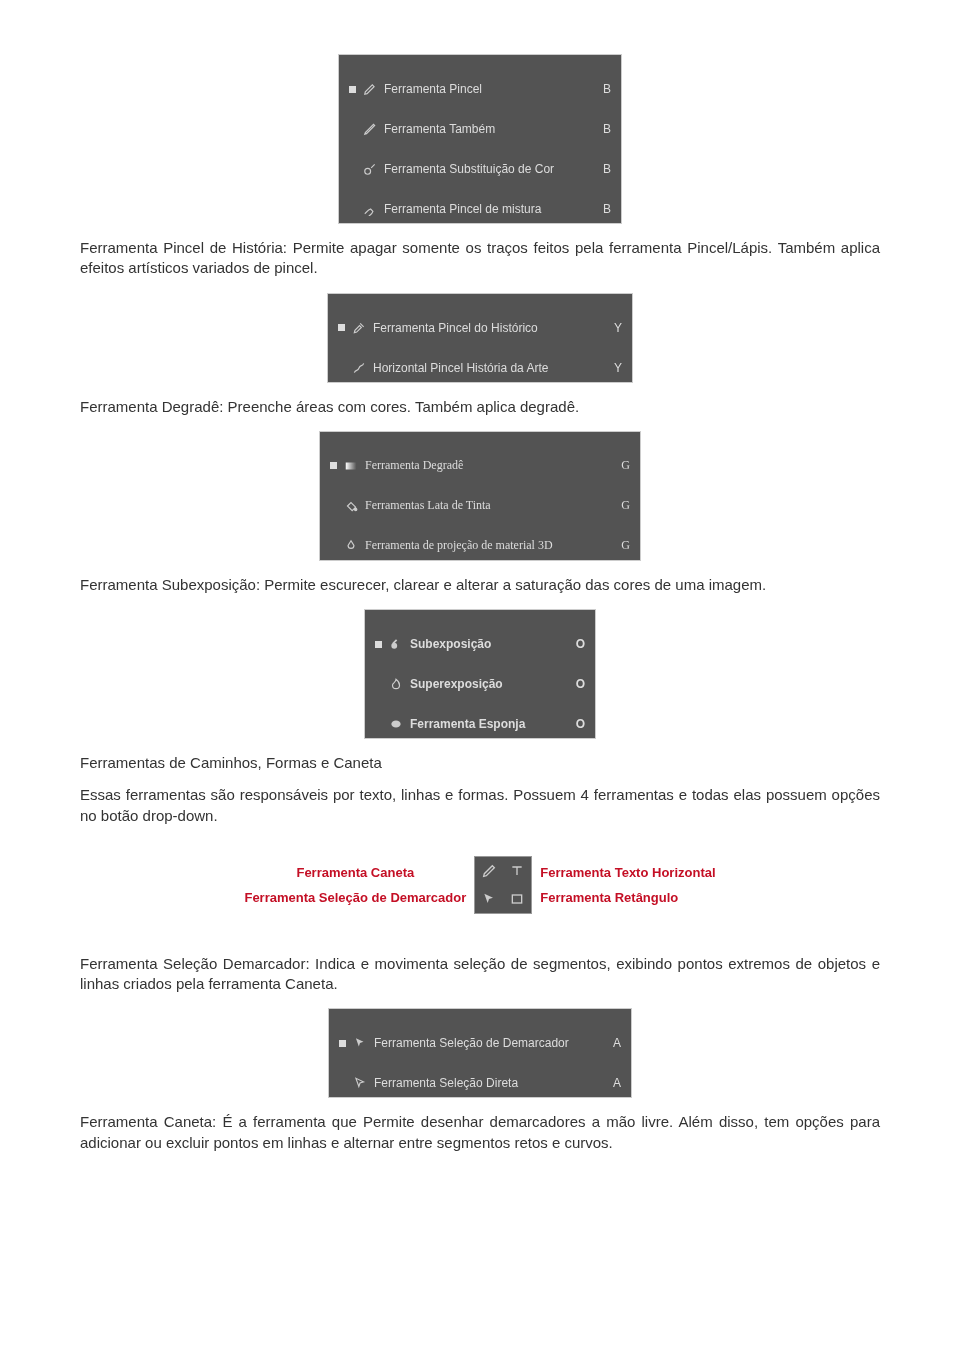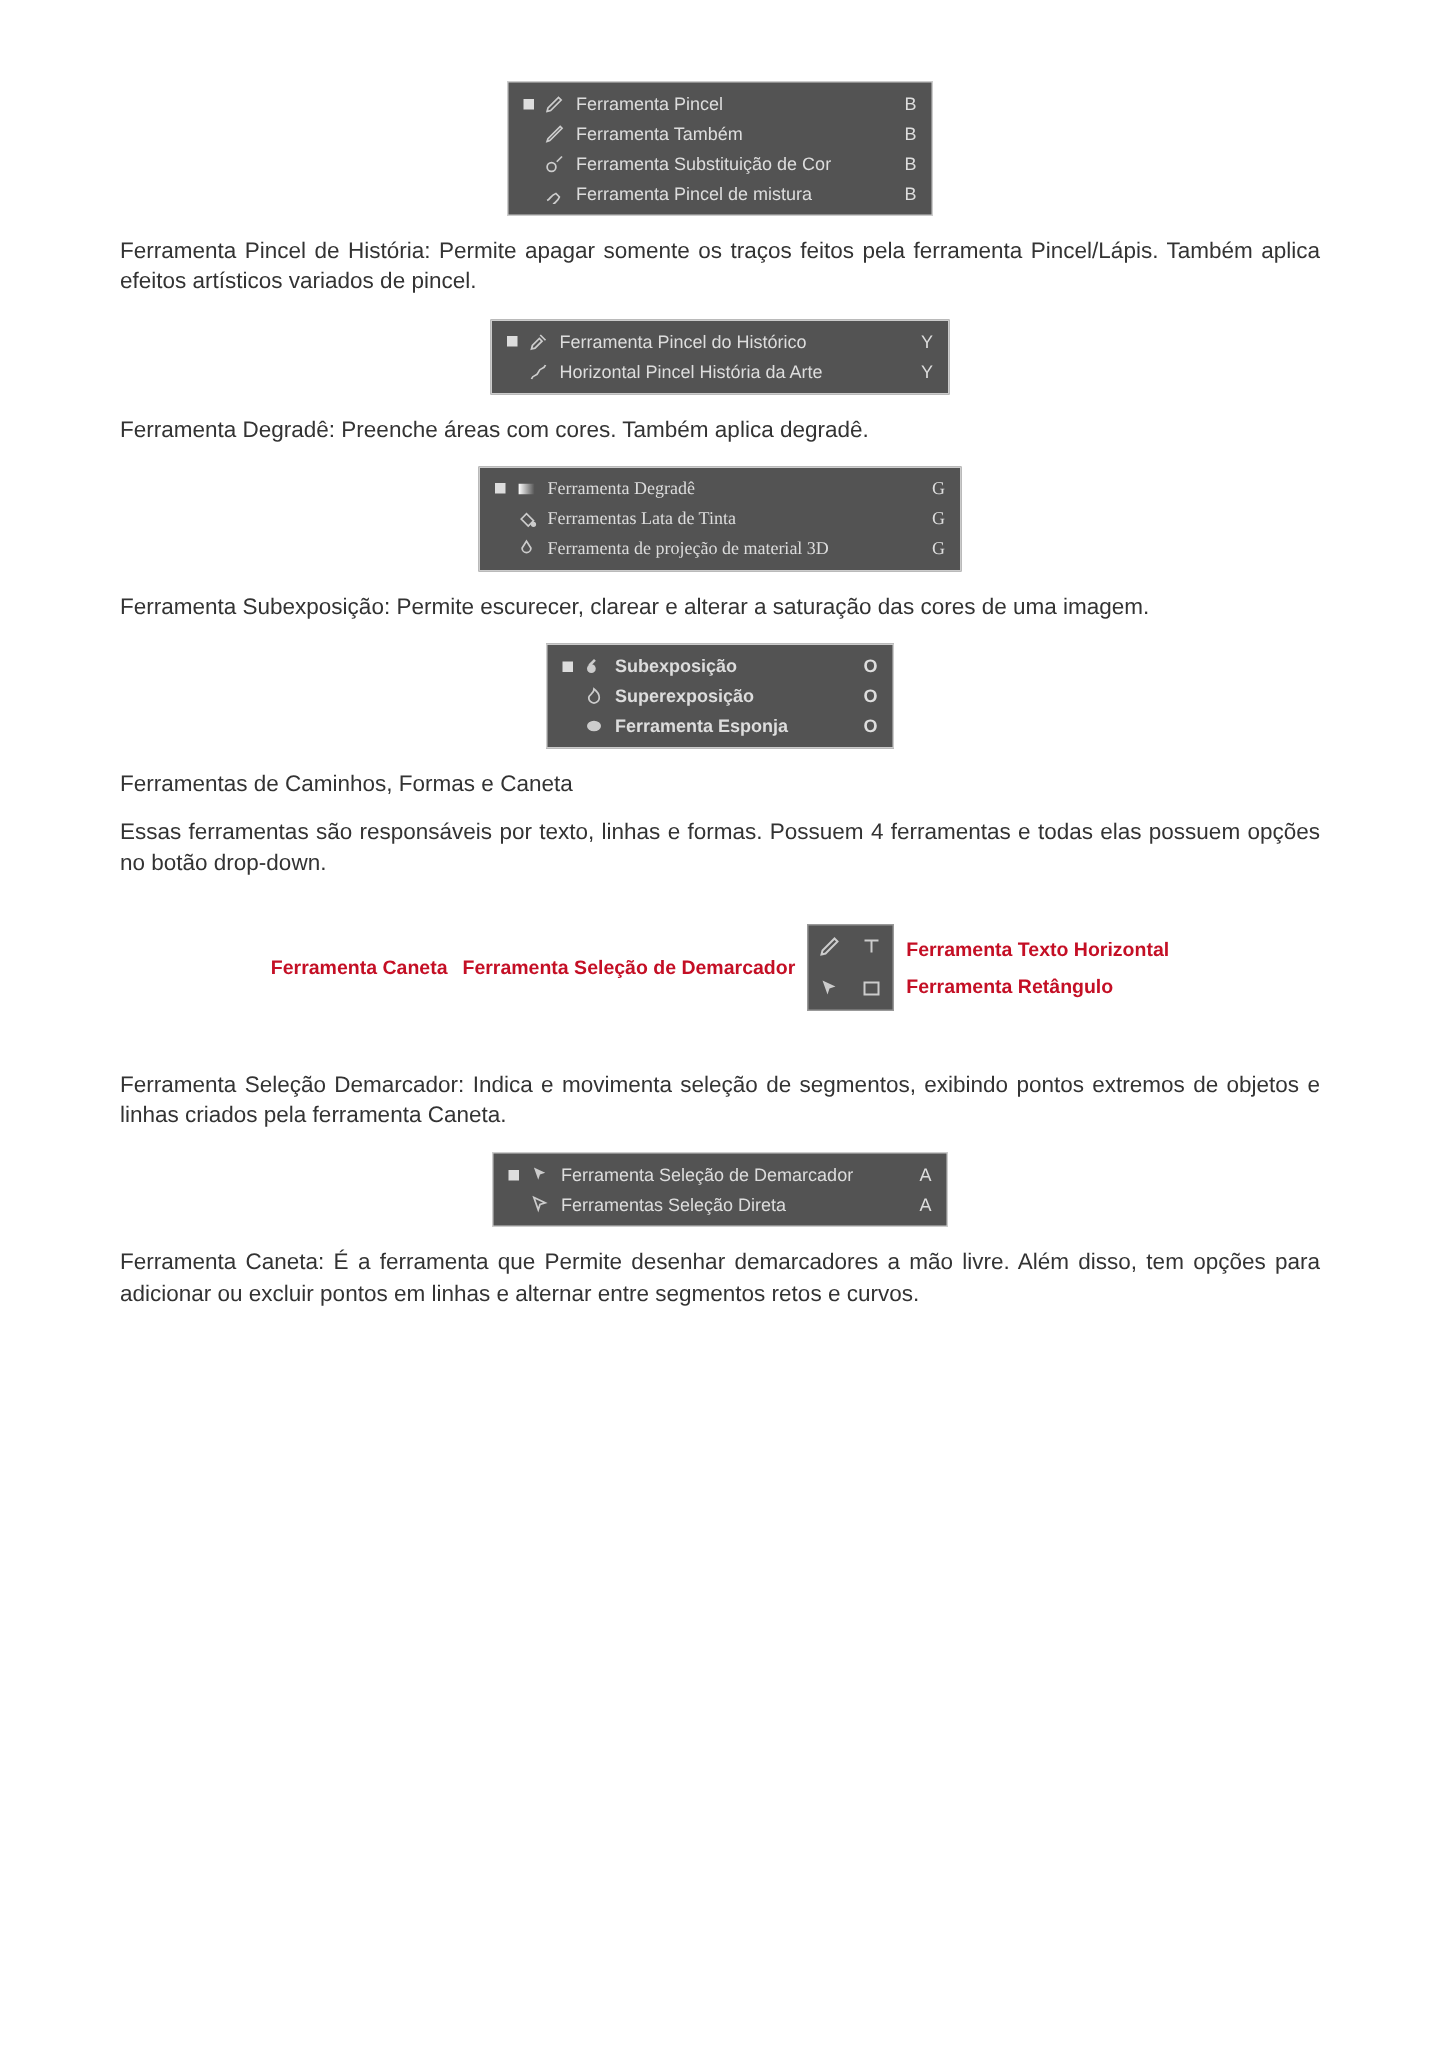--- a/index.html
+++ b/index.html
@@ -19,20 +19,21 @@
     padding: 4px 6px;
     font-size: 12px;
     color: #ddd;
     display: table;
   }
   .menu-row {
     display: flex;
     align-items: center;
     padding: 2px 4px;
     gap: 6px;
+    margin-top: 20px;
   }
   .bullet {
     width: 7px; height: 7px; background: #ddd;
     flex-shrink: 0;
   }
   .bullet.empty { background: transparent; }
   .icon {
     width: 16px; height: 16px;
     display: flex; align-items: center; justify-content: center;
     color: #ccc;
@@ -43,21 +44,21 @@
   .shortcut.wide { margin-left: 34px; }
 
   .tool-grid {
     display: flex;
     align-items: center;
     justify-content: center;
     gap: 8px;
     margin: 30px 0 40px 0;
   }
   .tool-grid .col-left {
-    display: flex; flex-direction: row; align-items: center; gap: 10px;
+    display: flex; flex-direction: column; align-items: center; gap: 10px;
   }
   .tool-grid .col-right {
     display: flex; flex-direction: column; align-items: flex-start; gap: 10px; text-align: center;
   }
   .tool-grid .grid2 {
     background: #535353;
     border: 1px solid #999;
     display: grid;
     grid-template-columns: 28px 28px;
     grid-template-rows: 28px 28px;
@@ -282,19 +283,19 @@
     <span style="flex:1"></span>
     <span class="shortcut">A</span>
   </div>
   <div class="menu-row">
     <span class="bullet empty"></span>
     <span class="icon">
       <svg width="14" height="14" viewBox="0 0 24 24" fill="none" stroke="currentColor" stroke-width="2">
           <path d="M5 4l5 14 2-6 6-2L5 4z"></path>
         </svg>
     </span>
-    <span class="menu-label">Ferramentas Seleção Direta</span>
+    <span class="menu-label">Ferramenta Seleção Direta</span>
     <span style="flex:1"></span>
     <span class="shortcut">A</span>
   </div>
 </div>
 
 <p>Ferramenta Caneta: É a ferramenta que Permite desenhar demarcadores a mão livre. Além disso, tem opções para adicionar ou excluir pontos em linhas e alternar entre segmentos retos e curvos.</p>
 
 </body></html>

